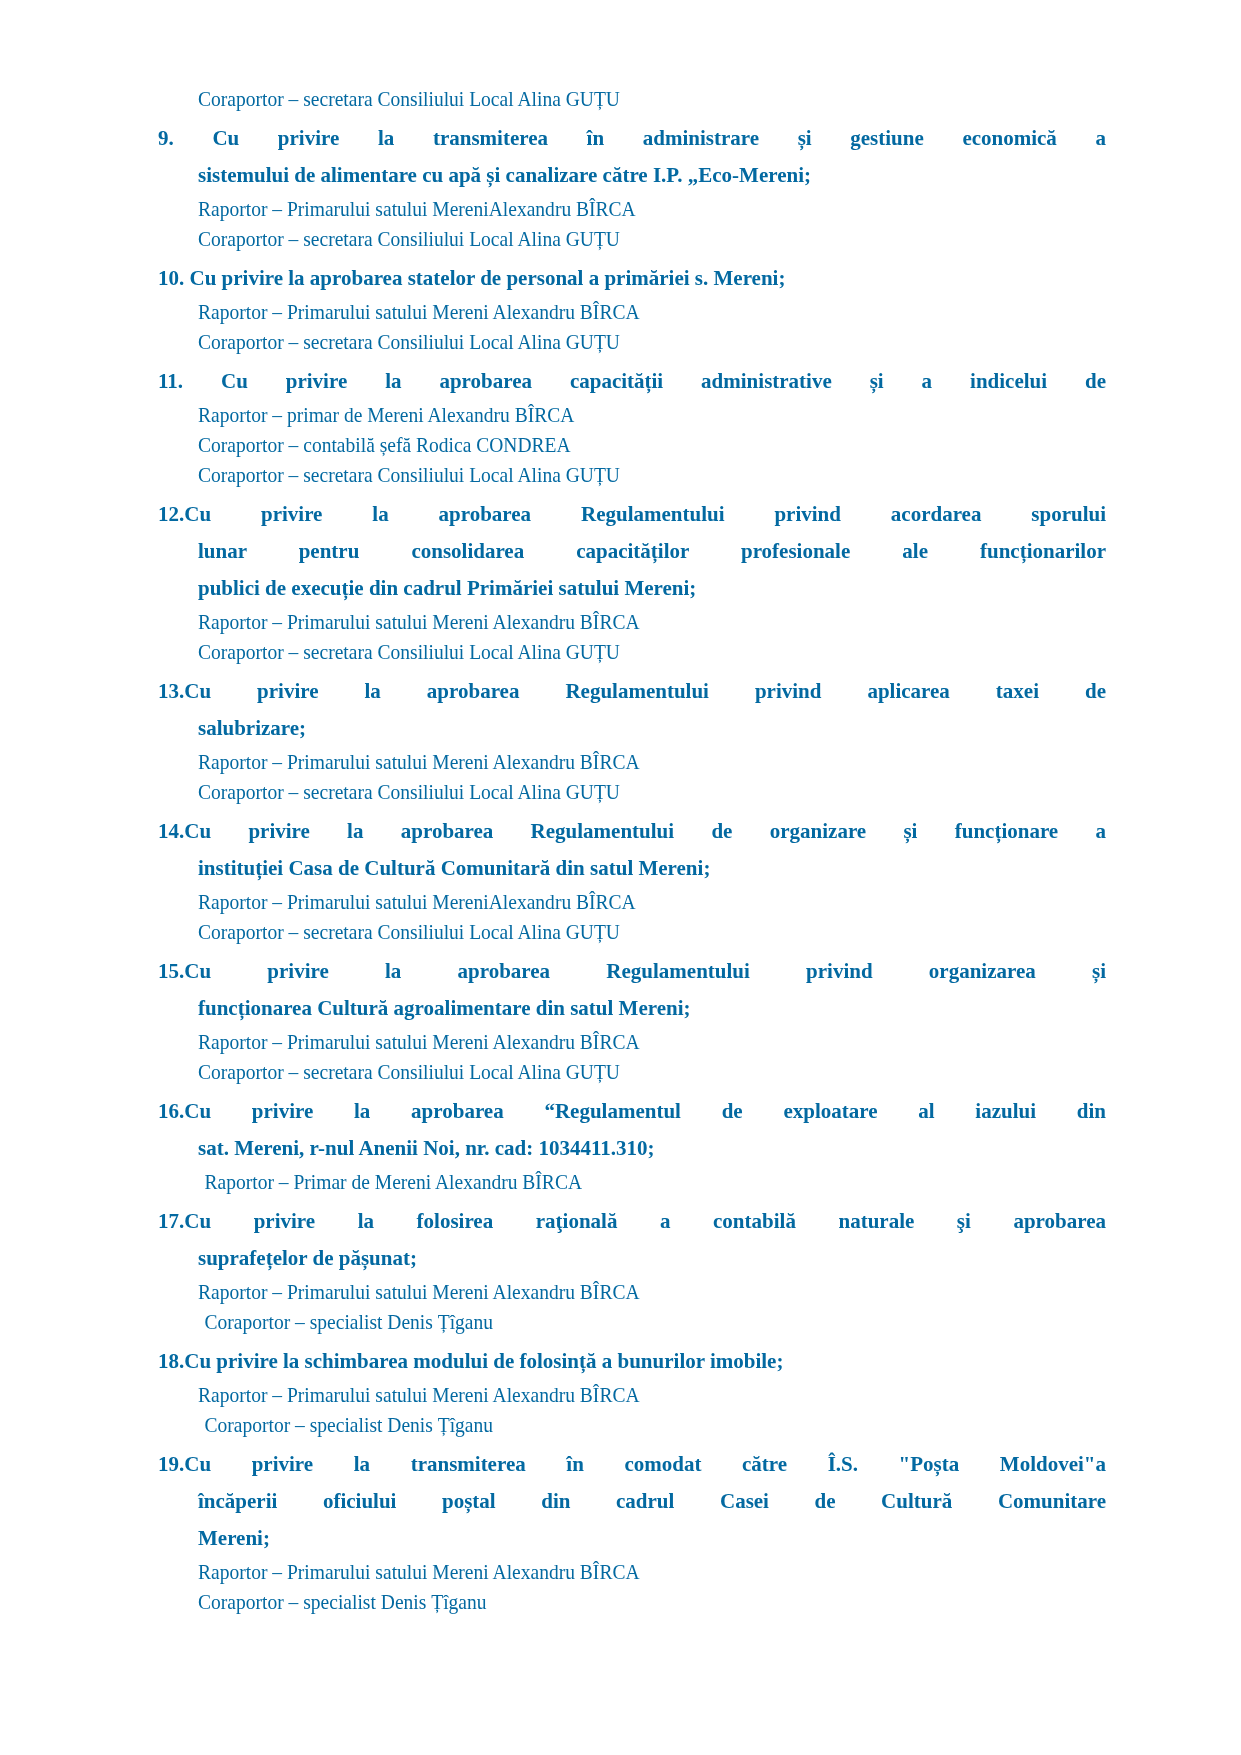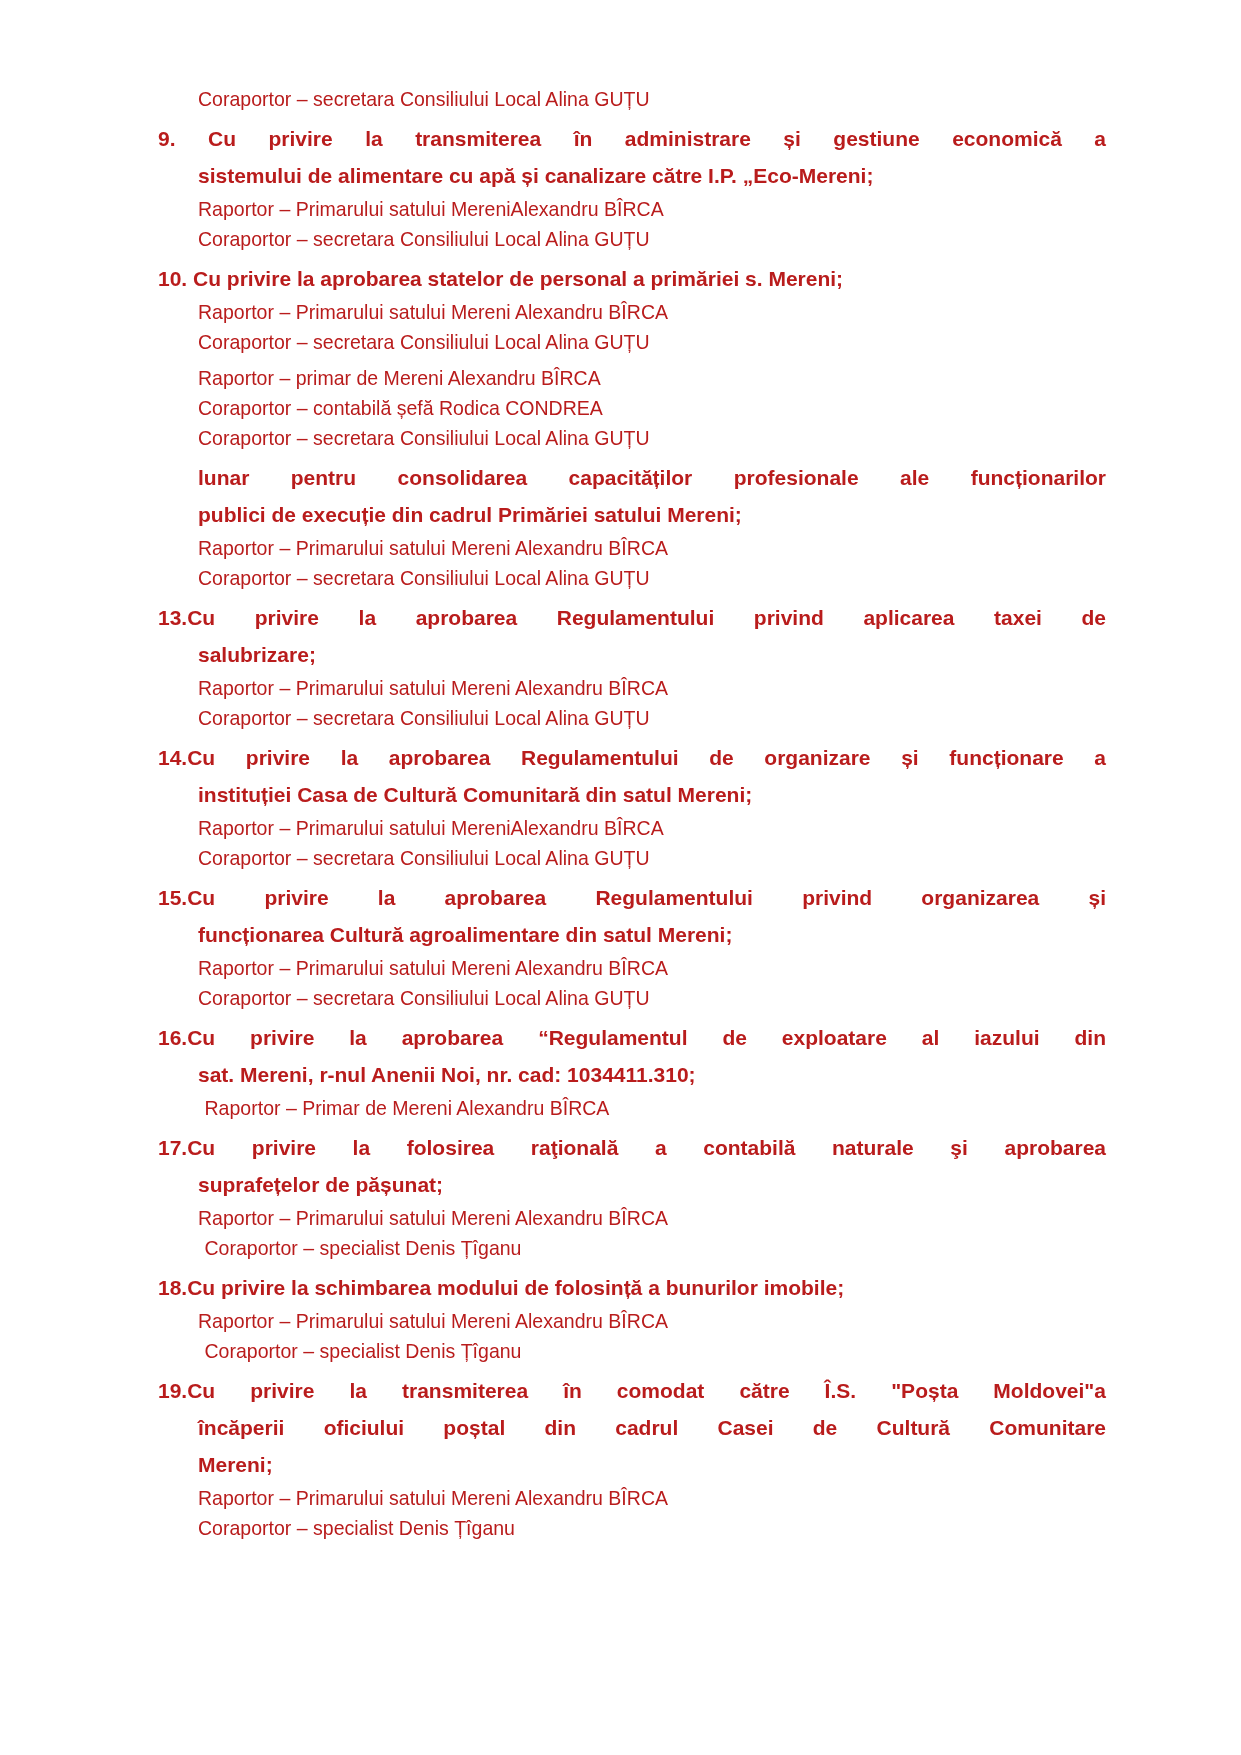--- a/index.html
+++ b/index.html
@@ -8,22 +8,22 @@
     background: #ffffff;
     width: 1241px;
     height: 1755px;
     overflow: hidden;
   }
   .page {
     position: relative;
     width: 1241px;
     height: 1755px;
     background: #ffffff;
-    color: #b91c1c;
-    font-family: Liberation Sans, sans-serif;
+    color: #0369a1;
+    font-family: Liberation Serif, serif;
   }
   .doc {
     position: absolute;
     left: 158px;
     top: 84px;
     width: 948px;
   }
   
   .intro {
     margin-left: 40px;
@@ -77,26 +77,28 @@
       <div class="rap">Coraportor – secretara Consiliului Local Alina GUȚU</div>
     </div>
 
     <div class="item">
       <div class="tline left first"><span class="num">10. </span><span>Cu privire la aprobarea statelor de personal a primăriei s. Mereni;</span></div>
       <div class="rap">Raportor – Primarului satului Mereni Alexandru BÎRCA</div>
       <div class="rap">Coraportor – secretara Consiliului Local Alina GUȚU</div>
     </div>
 
     <div class="item">
+      <div class="tline just first"><span class="num">11. </span><span>Cu privire la aprobarea capacității administrative și a indicelui de</span></div>
       <div class="rap">Raportor – primar de Mereni Alexandru BÎRCA</div>
       <div class="rap">Coraportor – contabilă șefă Rodica CONDREA</div>
       <div class="rap">Coraportor – secretara Consiliului Local Alina GUȚU</div>
     </div>
 
     <div class="item">
+      <div class="tline just first"><span class="num">12.</span><span>Cu privire la aprobarea Regulamentului privind acordarea sporului</span></div>
       <div class="tline just">lunar pentru consolidarea capacităților profesionale ale funcționarilor</div>
       <div class="tline left">publici de execuție din cadrul Primăriei satului Mereni;</div>
       <div class="rap">Raportor – Primarului satului Mereni Alexandru BÎRCA</div>
       <div class="rap">Coraportor – secretara Consiliului Local Alina GUȚU</div>
     </div>
 
     <div class="item">
       <div class="tline just first"><span class="num">13.</span><span>Cu privire la aprobarea Regulamentului privind aplicarea taxei de</span></div>
       <div class="tline left">salubrizare;</div>
       <div class="rap">Raportor – Primarului satului Mereni Alexandru BÎRCA</div>

